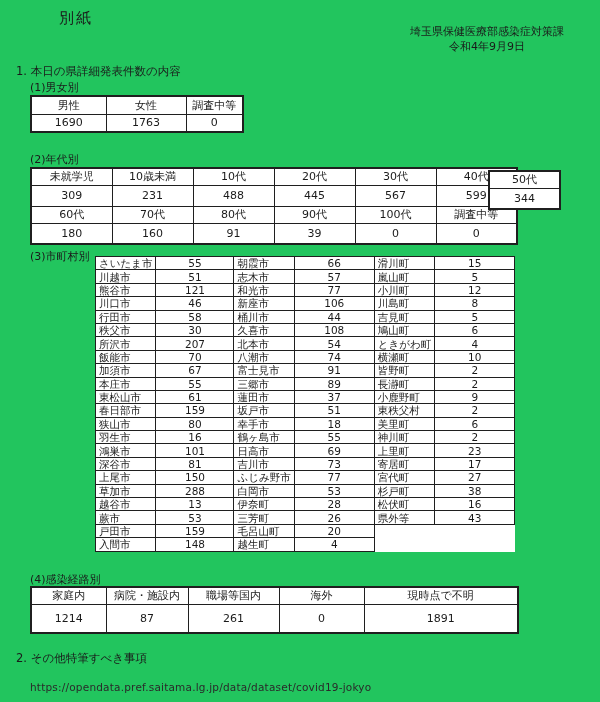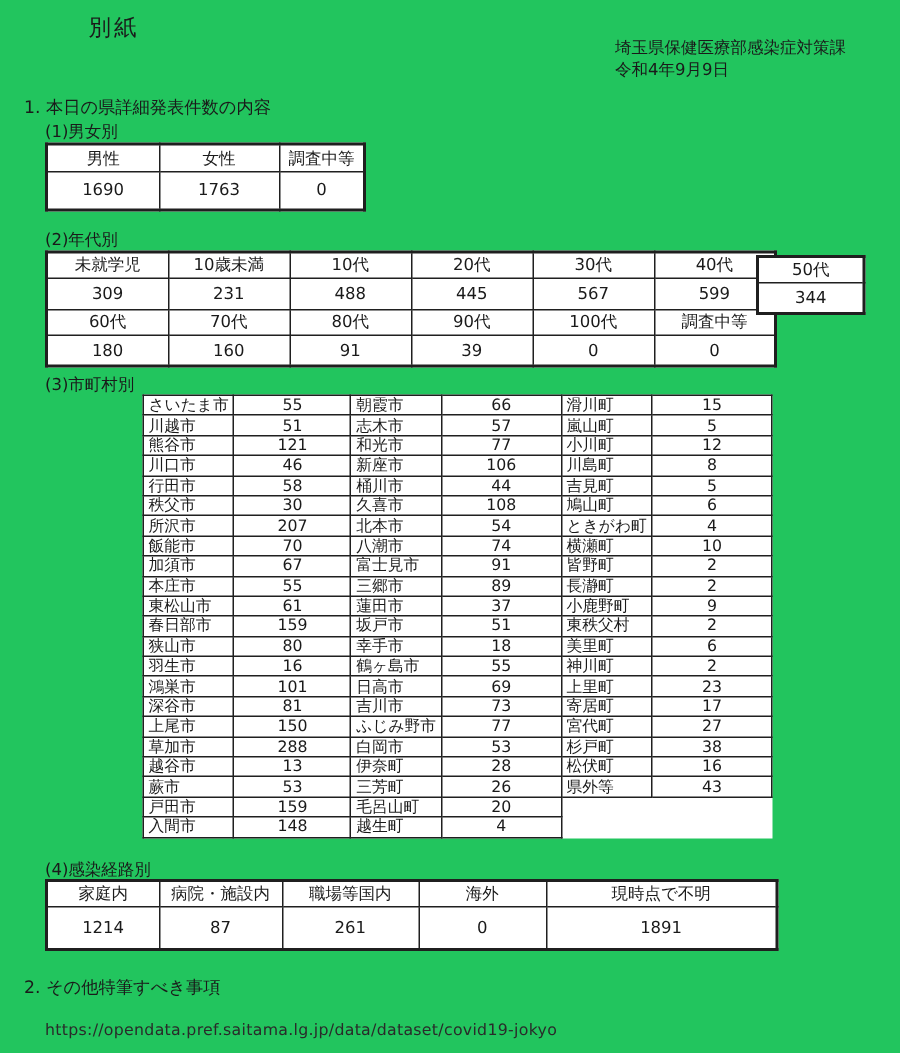--- a/index.html
+++ b/index.html
@@ -5,47 +5,47 @@
   * { margin:0; padding:0; box-sizing:border-box; }
   html,body { background:#e8e8e8; }
   body { font-family:"DejaVu Sans","Liberation Sans",sans-serif; color:#1a1a1a; }
   #page {
     position:relative; width:600px; height:702px; margin:0 auto;
     background:#22c55e; overflow:hidden;
   }
   .abs { position:absolute; }
 
   .doc-tag { left:59px; top:9px; font-size:15px; letter-spacing:2px; }
-  .head-right { right:36px; top:25px; text-align:left; font-size:11px; line-height:14.5px; }
+  .head-right { right:36px; top:25px; text-align:center; font-size:11px; line-height:14.5px; }
 
   .sec-title { left:16px; font-size:11.5px; }
   .sub-label { left:30px; font-size:11px; }
 
   table { border-collapse:collapse; table-layout:fixed; background:#fff; }
   .tbl { border:2px solid #1f1f1f; }
   th, td {
     border:1px solid #1f1f1f; font-weight:normal; font-size:11px;
     text-align:center; white-space:nowrap; overflow:hidden; padding:0 2px;
   }
 
   
   .gender-table { left:30px; top:95px; }
   .gender-table th { height:18px;margin-top:45px; }
-  .gender-table td { height:26px; }
+  .gender-table td { height:18px; }
 
   
   .age-table { left:30px; top:167px; }
   .age-table th { height:17px; }
   .age-table td { height:21px; }
-  .age50-table { left:504px; top:170px;padding-left:41px; }
+  .age50-table { left:488px; top:170px;padding-left:41px; }
   .age50-table th { height:17px; }
   .age50-table td { height:21px; }
 
   
-  .muni-table { left:95px; top:263px; }
+  .muni-table { left:95px; top:256px; }
   .muni-table td {
     height:13.4px; font-size:10.5px; line-height:12px; padding:0 3px;
   }
   .muni-table td.name { text-align:left; }
 
   
   .route-table { left:30px; top:586px; }
   .route-table th { height:17px; }
   .route-table td { height:29px;margin-left:47px; }
 

